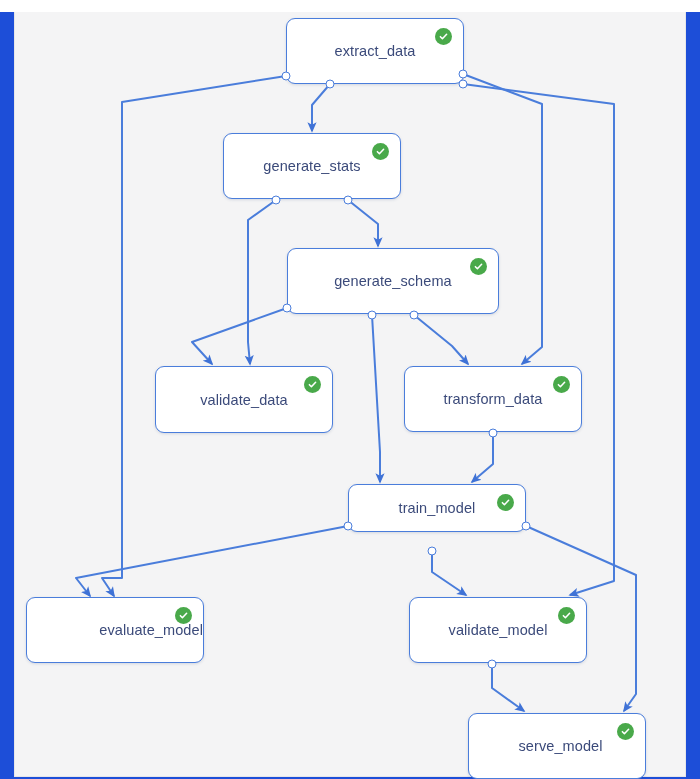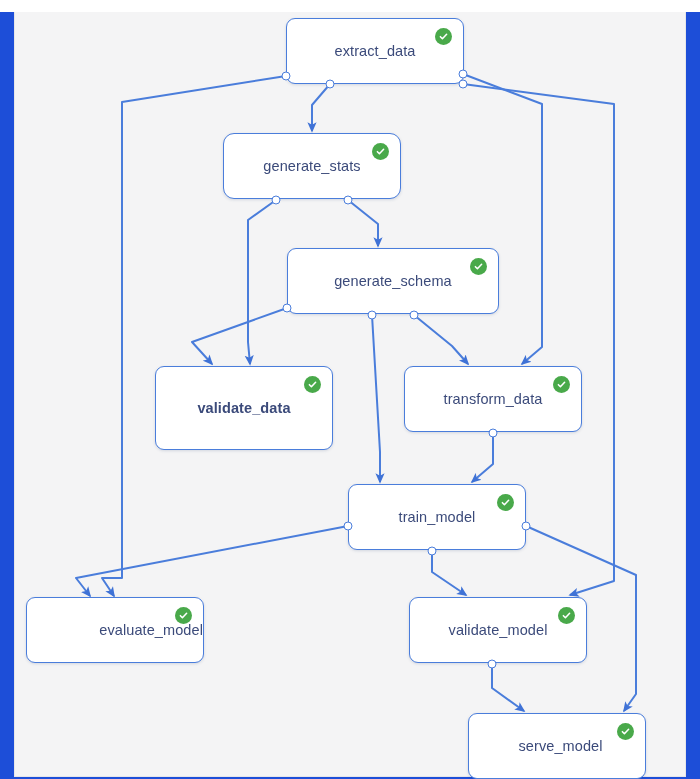--- a/index.html
+++ b/index.html
@@ -102,53 +102,53 @@
 
   <div id="nodes-group">
       <div class="node" style="left: 286px; top: 6px; width: 178px; height: 66px;">
         <span class="node-label">extract_data</span>
         <span class="status-badge" style="background: rgb(73, 169, 74);">
           <svg width="11" height="11" viewBox="0 0 12 12">
             <path d="M2.6 6.2 L4.8 8.4 L9.4 3.6" fill="none" stroke="#ffffff" stroke-width="1.7" stroke-linecap="round" stroke-linejoin="round"></path>
           </svg>
         </span>
       </div>
-      <div class="node" style="left: 223px; top: 121px; width: 178px; height: 66px; border-radius: 11px;">
+      <div class="node" style="left: 223px; top: 121px; width: 178px; height: 66px;">
         <span class="node-label">generate_stats</span>
         <span class="status-badge" style="background: rgb(73, 169, 74);">
           <svg width="11" height="11" viewBox="0 0 12 12">
             <path d="M2.6 6.2 L4.8 8.4 L9.4 3.6" fill="none" stroke="#ffffff" stroke-width="1.7" stroke-linecap="round" stroke-linejoin="round"></path>
           </svg>
         </span>
       </div>
       <div class="node" style="left: 287px; top: 236px; width: 212px; height: 66px;">
         <span class="node-label">generate_schema</span>
         <span class="status-badge" style="background: rgb(73, 169, 74);">
           <svg width="11" height="11" viewBox="0 0 12 12">
             <path d="M2.6 6.2 L4.8 8.4 L9.4 3.6" fill="none" stroke="#ffffff" stroke-width="1.7" stroke-linecap="round" stroke-linejoin="round"></path>
           </svg>
         </span>
       </div>
-      <div class="node" style="left: 155px; top: 354px; width: 178px; height: 84px; font-weight: bold;">
+      <div class="node" style="left: 155px; top: 354px; width: 178px; height: 67px;">
         <span class="node-label">validate_data</span>
         <span class="status-badge" style="background: rgb(73, 169, 74);">
           <svg width="11" height="11" viewBox="0 0 12 12">
             <path d="M2.6 6.2 L4.8 8.4 L9.4 3.6" fill="none" stroke="#ffffff" stroke-width="1.7" stroke-linecap="round" stroke-linejoin="round"></path>
           </svg>
         </span>
       </div>
       <div class="node" style="left: 404px; top: 354px; width: 178px; height: 66px; align-items: center;">
         <span class="node-label">transform_data</span>
         <span class="status-badge" style="background: rgb(73, 169, 74);">
           <svg width="11" height="11" viewBox="0 0 12 12">
             <path d="M2.6 6.2 L4.8 8.4 L9.4 3.6" fill="none" stroke="#ffffff" stroke-width="1.7" stroke-linecap="round" stroke-linejoin="round"></path>
           </svg>
         </span>
       </div>
-      <div class="node" style="left: 348px; top: 472px; width: 178px; height: 66px;">
+      <div class="node" style="left: 348px; top: 472px; width: 178px; height: 48px;">
         <span class="node-label">train_model</span>
         <span class="status-badge" style="background: rgb(73, 169, 74);">
           <svg width="11" height="11" viewBox="0 0 12 12">
             <path d="M2.6 6.2 L4.8 8.4 L9.4 3.6" fill="none" stroke="#ffffff" stroke-width="1.7" stroke-linecap="round" stroke-linejoin="round"></path>
           </svg>
         </span>
       </div>
       <div class="node" style="left: 26px; top: 585px; width: 178px; height: 66px; justify-content: flex-end;">
         <span class="node-label">evaluate_model</span>
         <span class="status-badge" style="background: rgb(73, 169, 74);">

